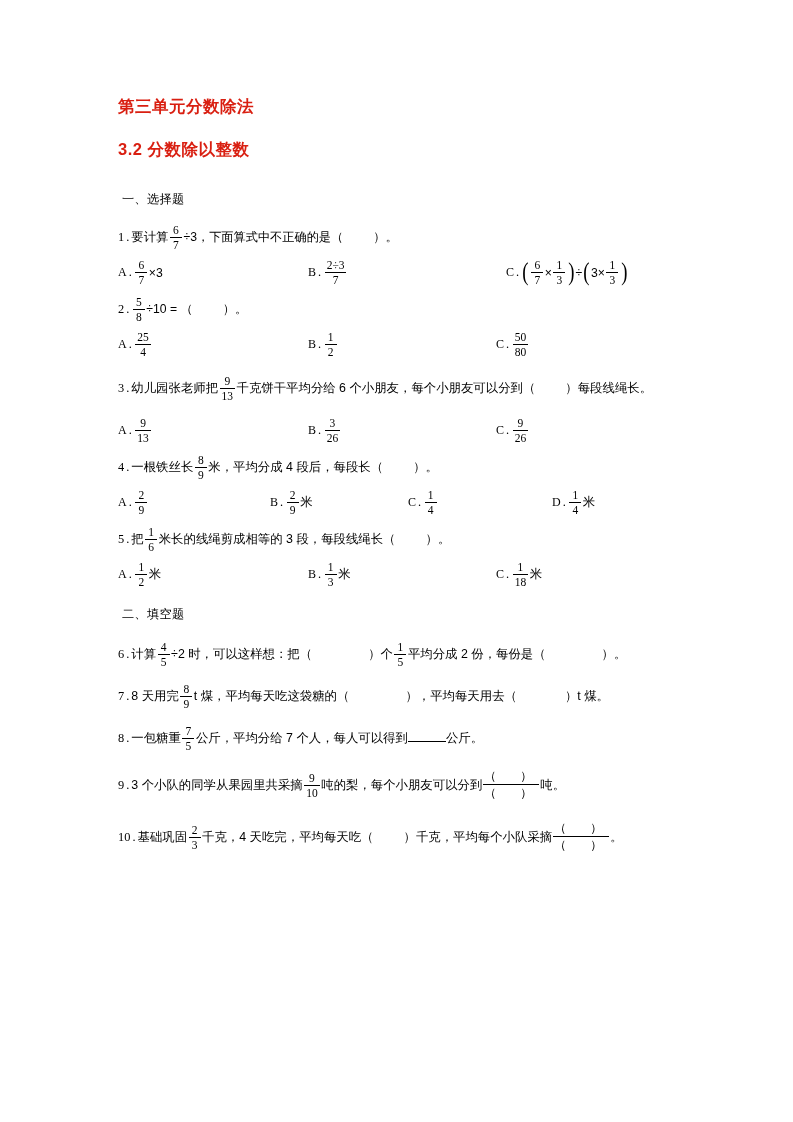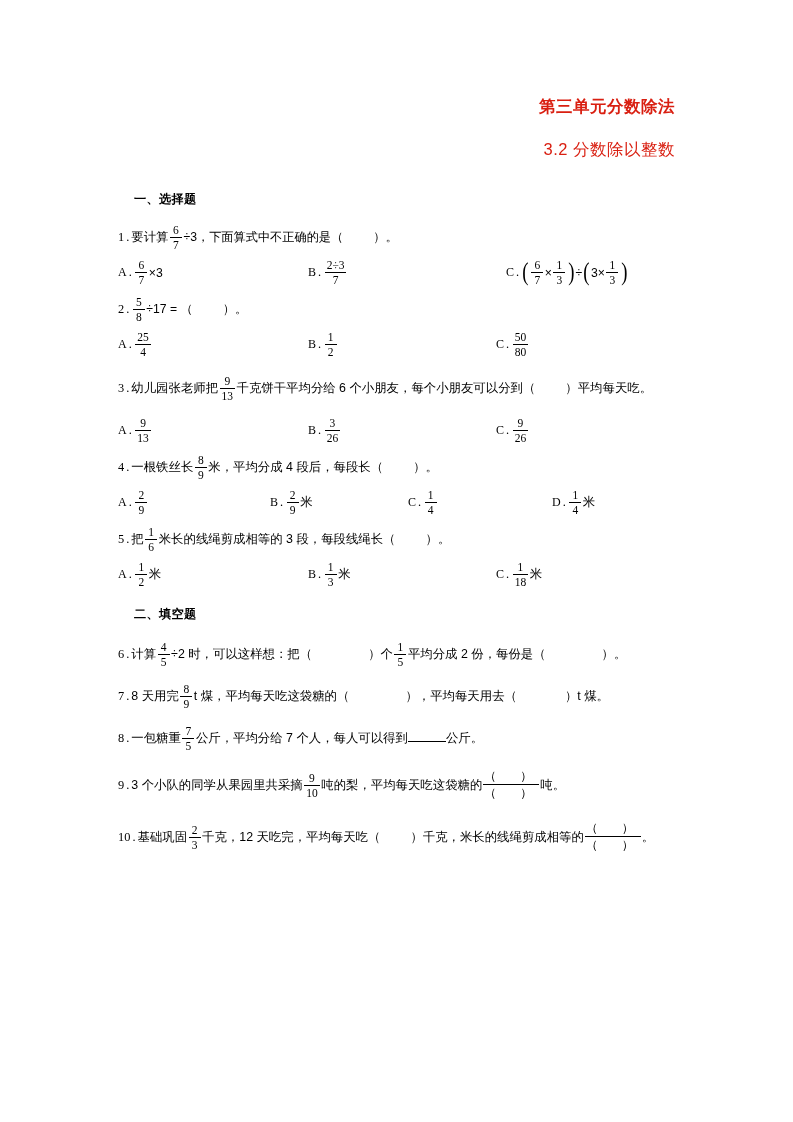--- a/index.html
+++ b/index.html
@@ -16,44 +16,44 @@
     position: relative;
     width: 793px;
     height: 1122px;
     padding: 96px 118px 0 118px;
   }
   
   .doc-title {
     color: #d91f11;
     font-weight: bold;
     font-size: 16.5px;
-    text-align: right;
+    text-align: left;
     letter-spacing: 0.5px;
     margin: 0 0 22px 0;
     line-height: 1.3;
   }
   .doc-subtitle {
     color: #d91f11;
-    font-weight: normal;
+    font-weight: bold;
     font-size: 16.5px;
-    text-align: right;
+    text-align: left;
     letter-spacing: 0.5px;
     margin: 0 0 30px 0;
     line-height: 1.3;
   }
   .block-heading {
     color: #d91f11;
     font-weight: bold;
     font-size: 14px;
     margin: 0 0 18px 0;
   }
   .section-heading {
-    font-weight: bold;
+    font-weight: normal;
     font-size: 12.2px;
-    margin: 0 0 14px 16px;
+    margin: 0 0 14px 4px;
     letter-spacing: 0.3px;
   }
   
   .q-line {
     font-size: 12.4px;
     line-height: 30px;
     margin-bottom: 4px;
     white-space: normal;
   }
   .q-num { font-family: "Liberation Serif", "DejaVu Serif", serif; font-size: 12.4px; }
@@ -214,21 +214,21 @@
           <span class="bigparen">)</span>
         </span>
     </span>
   </div>
 
   <div class="q-line">
     <span class="q-num">2</span><span class="sep">.</span><span class="frac">
         <span class="num">5</span>
         <span class="bar"></span>
         <span class="den">8</span>
-      </span><span class="mathit">÷17 =  （</span><span class="blankspace" style="width:30px"></span><span>）。</span>
+      </span><span class="mathit">÷10 =  （</span><span class="blankspace" style="width:30px"></span><span>）。</span>
   </div>
   <div class="opt-row">
     <span class="opt" style="left:0px">
       <span class="opt-letter">A</span>
         <span class="sep">.</span>
         <span class="frac">
           <span class="num">25</span>
           <span class="bar"></span>
           <span class="den">4</span>
         </span>
@@ -251,21 +251,21 @@
           <span class="den">80</span>
         </span>
     </span>
   </div>
 
   <div class="q-line tall-row">
     <span class="q-num">3</span><span class="sep">.</span><span>幼儿园张老师把</span><span class="frac">
         <span class="num">9</span>
         <span class="bar"></span>
         <span class="den">13</span>
-      </span><span>千克饼干平均分给 6 个小朋友，每个小朋友可以分到（</span><span class="blankspace" style="width:30px"></span><span>）平均每天吃。</span>
+      </span><span>千克饼干平均分给 6 个小朋友，每个小朋友可以分到（</span><span class="blankspace" style="width:30px"></span><span>）每段线绳长。</span>
   </div>
   <div class="opt-row">
     <span class="opt" style="left:0px">
       <span class="opt-letter">A</span>
         <span class="sep">.</span>
         <span class="frac">
           <span class="num">9</span>
           <span class="bar"></span>
           <span class="den">13</span>
         </span>
@@ -408,33 +408,33 @@
         <span class="bar"></span>
         <span class="den">5</span>
       </span><span>公斤，平均分给 7 个人，每人可以得到</span><span class="uline"></span><span>公斤。</span>
   </div>
 
   <div class="fill-row tall-row">
     <span class="q-num">9</span><span class="sep">.</span><span>3 个小队的同学从果园里共采摘</span><span class="frac">
         <span class="num">9</span>
         <span class="bar"></span>
         <span class="den">10</span>
-      </span><span>吨的梨，平均每天吃这袋糖的</span><span class="blank-frac">
+      </span><span>吨的梨，每个小朋友可以分到</span><span class="blank-frac">
         <span class="bf-cell">（　）</span>
         <span class="bar"></span>
         <span class="bf-cell">（　）</span>
       </span><span>吨。</span>
   </div>
 
   <div class="fill-row tall-row">
     <span class="q-num">10</span><span class="sep">.</span><span>基础巩固</span><span class="frac">
         <span class="num">2</span>
         <span class="bar"></span>
         <span class="den">3</span>
-      </span><span>千克，12 天吃完，平均每天吃（</span><span class="blankspace" style="width:30px"></span><span>）千克，米长的线绳剪成相等的</span><span class="blank-frac">
+      </span><span>千克，4 天吃完，平均每天吃（</span><span class="blankspace" style="width:30px"></span><span>）千克，平均每个小队采摘</span><span class="blank-frac">
         <span class="bf-cell">（　）</span>
         <span class="bar"></span>
         <span class="bf-cell">（　）</span>
       </span><span>。</span>
   </div>
 
 
 </div>
 
 </body></html>

